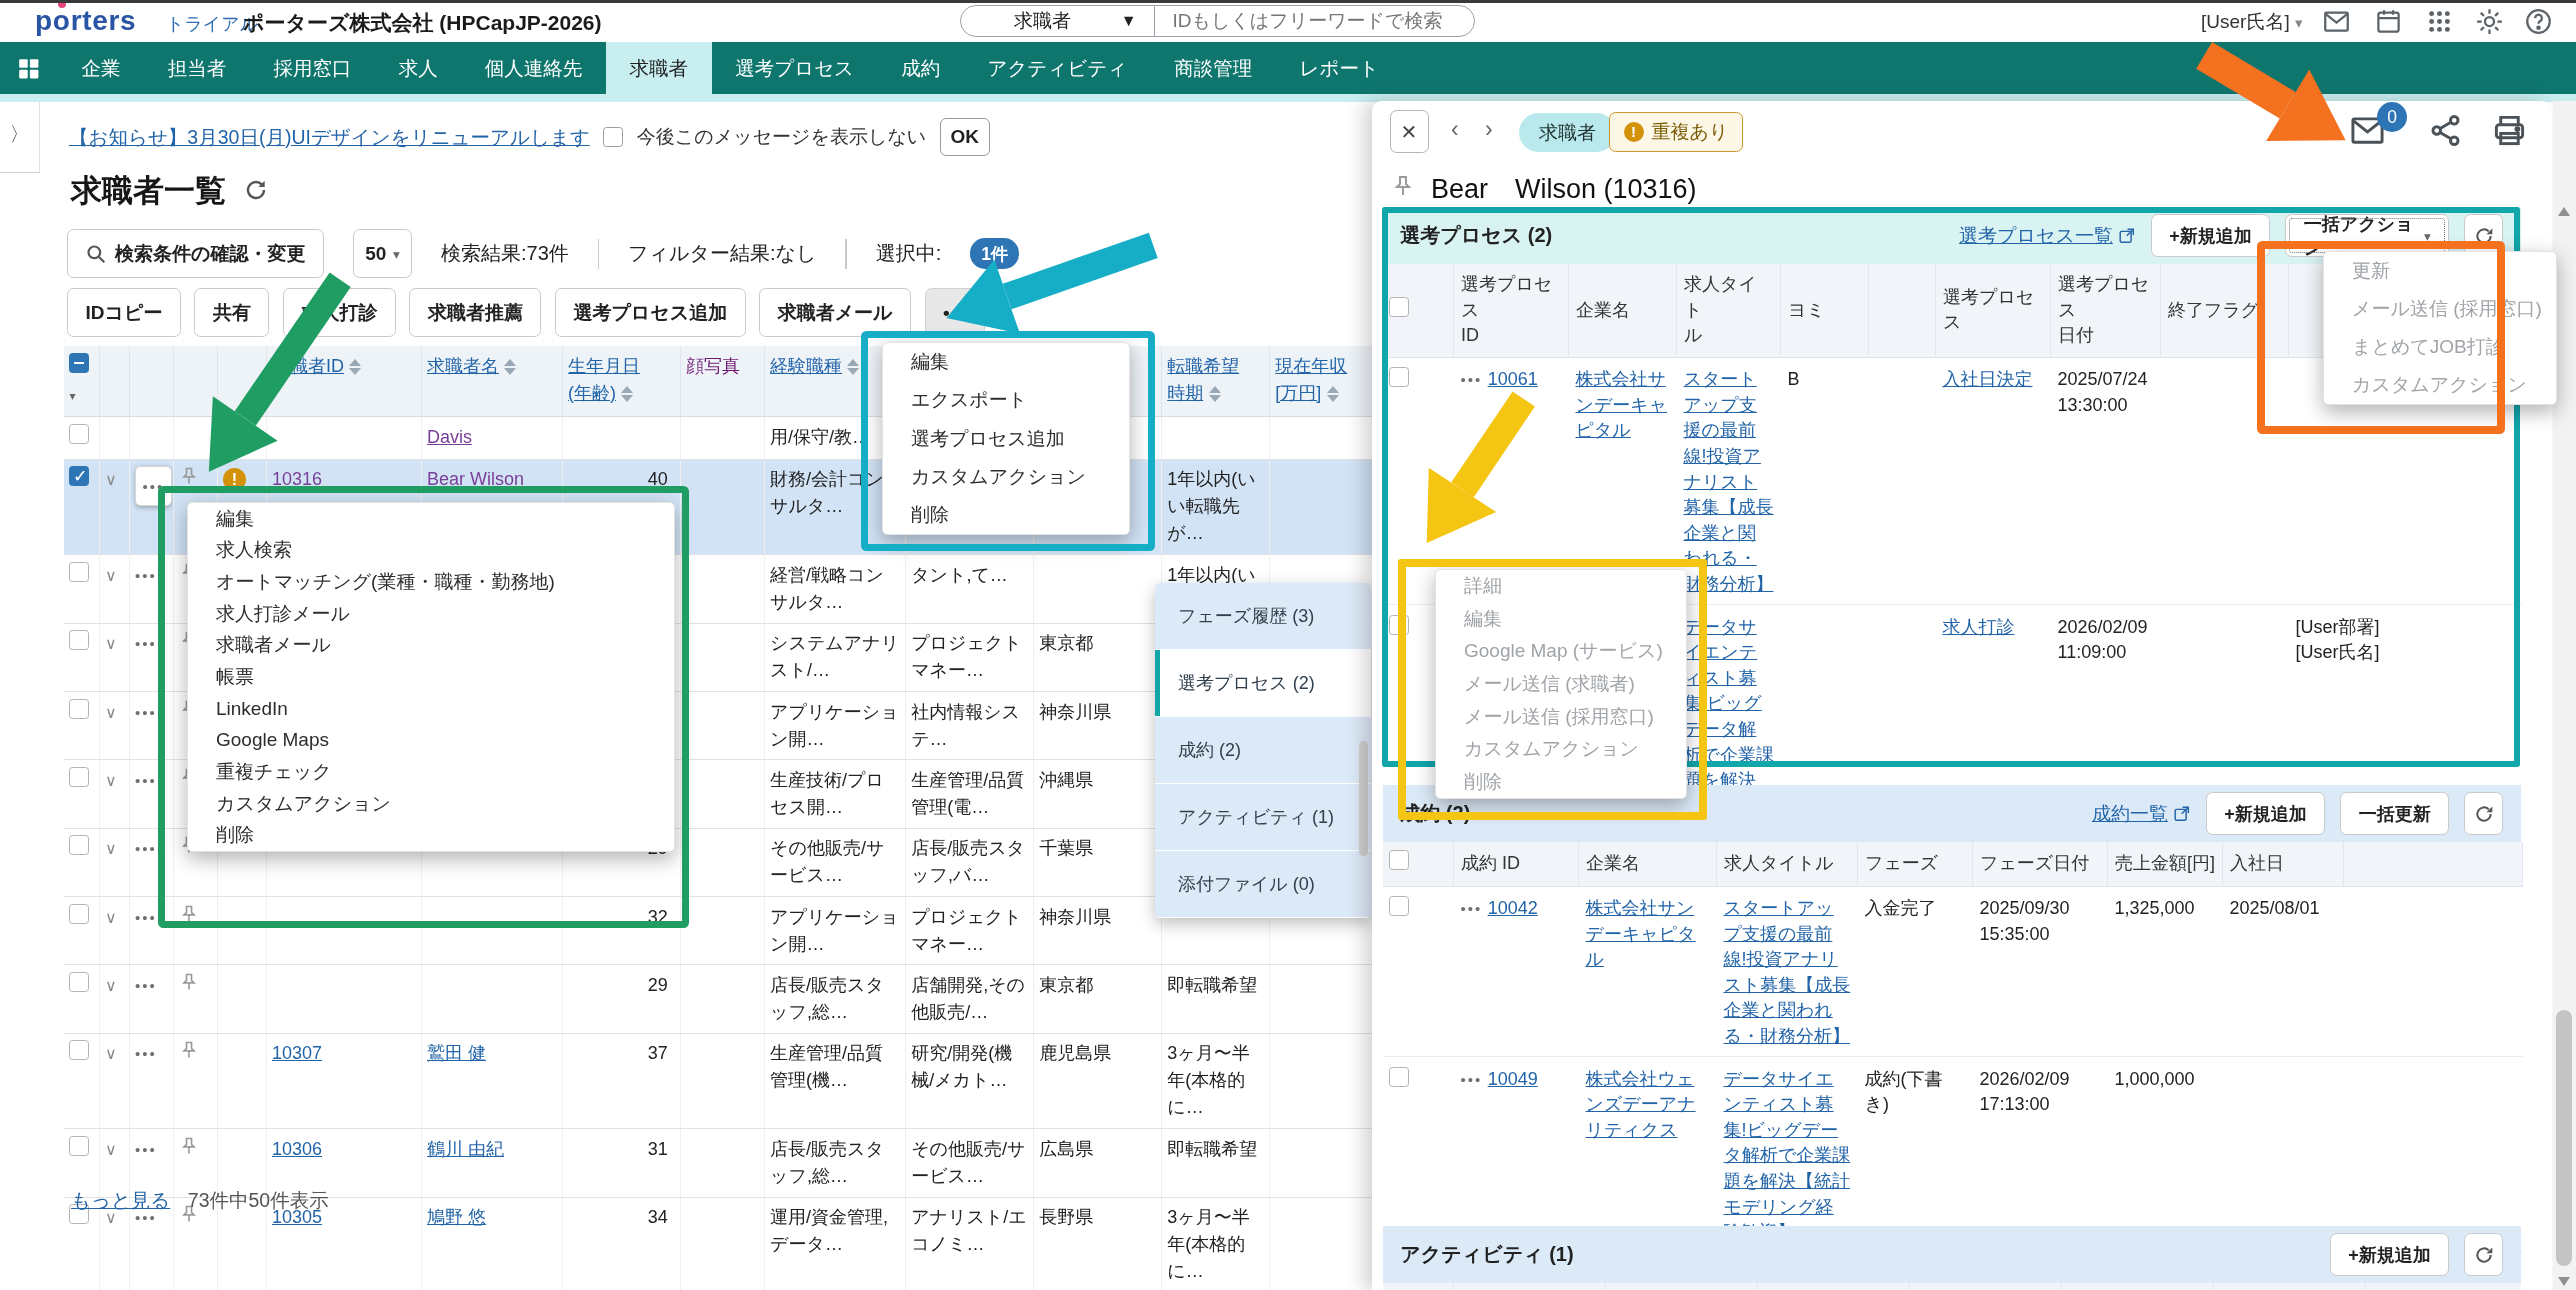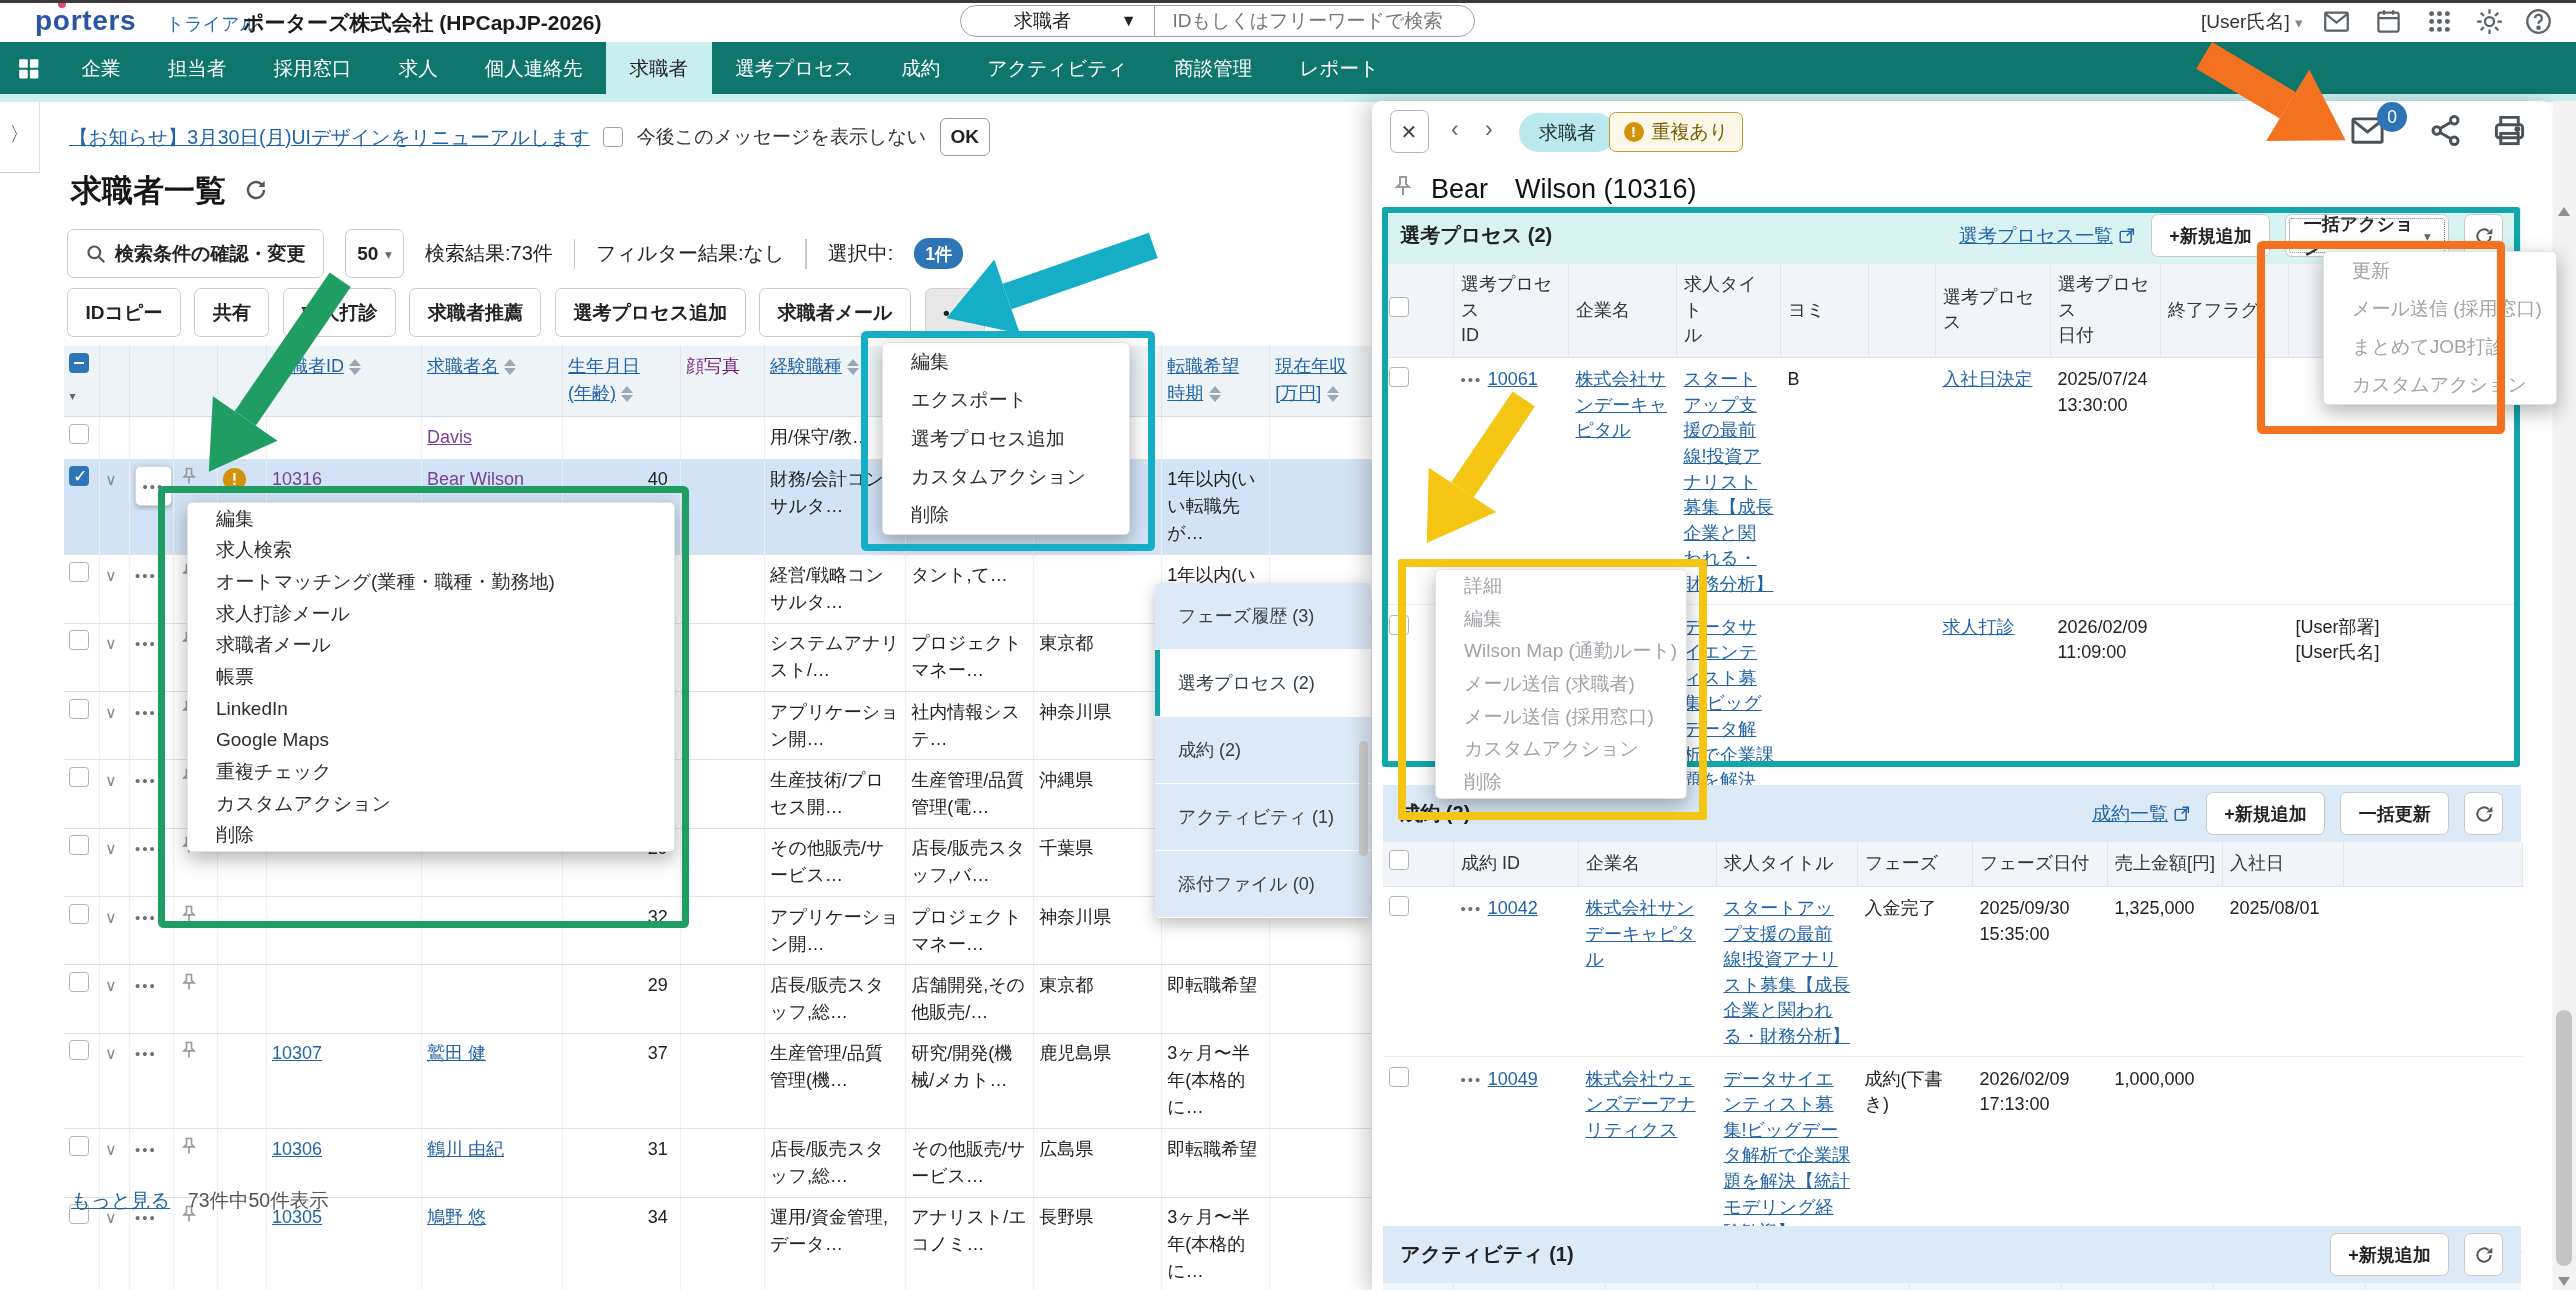--- a/index.html
+++ b/index.html
@@ -34,21 +34,21 @@
   #collapse { position:absolute; left:0; top:102px; width:40px; height:71px; border-right:1.3px solid #e0e0e0; border-bottom:1.3px solid #cfcfcf; font-size:20px; color:#555; display:flex; align-items:flex-start; justify-content:center; padding-top:19px;}
   #notice { position:absolute; left:69px; top:115px; height:44px; display:flex; align-items:center; gap:13.5px; }
   #notice a { font-size:19.5px; color:#2264a8; text-decoration:underline; }
   #notice .nb-label{ font-size:19px; color:#333; }
   #notice .okbtn { min-width:50px; height:38px; border:1.3px solid #9b9b9b; border-radius:6px; background:#fff; font-size:19px; font-weight:bold; display:flex; align-items:center; justify-content:center; }
   .cbx { width:20px; height:20px; border:1.3px solid #9f9f9f; border-radius:3.4px; background:#fff; flex:none; }
   #h1row { position:absolute; left:71px; top:170px; display:flex; align-items:center; gap:17.5px; }
   #h1row h1 { font-size:31px; font-weight:bold; color:#161616; }
   .refresh-ic svg{ width:24px; height:24px; color:#555; }
 
-  #toolbar1 { position:absolute; left:67px; top:228px; height:51px; display:flex; align-items:center; gap:21px; }
+  #toolbar1 { position:absolute; left:67px; top:228px; height:51px; display:flex; align-items:center; gap:29px; }
   .btn { border:1.3px solid #c9c9c9; border-radius:6.7px; background:#fff; height:49px; display:inline-flex; align-items:center; justify-content:center; font-size:19px; font-weight:bold; color:#222; padding:0 17.5px; }
   .stat { font-size:20px; color:#222; }
   .vdiv { width:1.3px; height:30px; background:#c9c9c9; }
   .badge-blue { background:#2e75b6; color:#fff; border-radius:15px; font-size:17.5px; padding:3.4px 10.8px; font-weight:bold;}
   #toolbar2 { position:absolute; left:67px; top:286px; height:53px; display:flex; align-items:center; gap:13.5px; }
   .btn.more { background:#e8e8e8; border-color:#d0d0d0; letter-spacing:1.3px; }
 
   
   #ltable { position:absolute; left:64px; top:346px; width:1318px; border-collapse:collapse; table-layout:fixed; }
   #ltable th, #ltable td { border-bottom:1.3px solid #e2e2e2; vertical-align:top; padding:6.7px 5.4px; font-size:18px; line-height:27px; overflow:hidden; }
@@ -772,21 +772,21 @@
   <div class="menu" id="menu-cyan">
       <div class="mi">編集</div>
       <div class="mi">エクスポート</div>
       <div class="mi">選考プロセス追加</div>
       <div class="mi">カスタムアクション</div>
       <div class="mi">削除</div>
     </div>
   <div class="menu disabled" id="menu-yellow">
       <div class="mi">詳細</div>
       <div class="mi">編集</div>
-      <div class="mi">Wilson Map (通勤ルート)</div>
+      <div class="mi">Google Map (サービス)</div>
       <div class="mi">メール送信 (求職者)</div>
       <div class="mi">メール送信 (採用窓口)</div>
       <div class="mi">カスタムアクション</div>
       <div class="mi">削除</div>
     </div>
   <div class="menu disabled" id="menu-orange">
       <div class="mi">更新</div>
       <div class="mi">メール送信 (採用窓口)</div>
       <div class="mi">まとめてJOB打診</div>
       <div class="mi">カスタムアクション</div>

